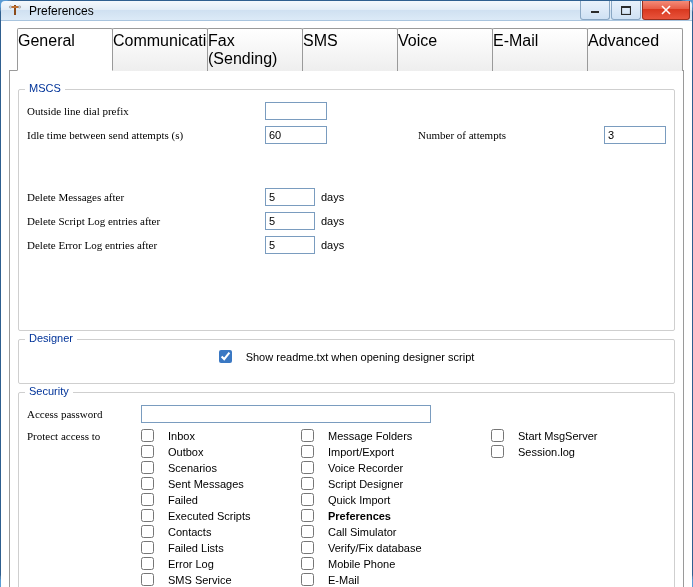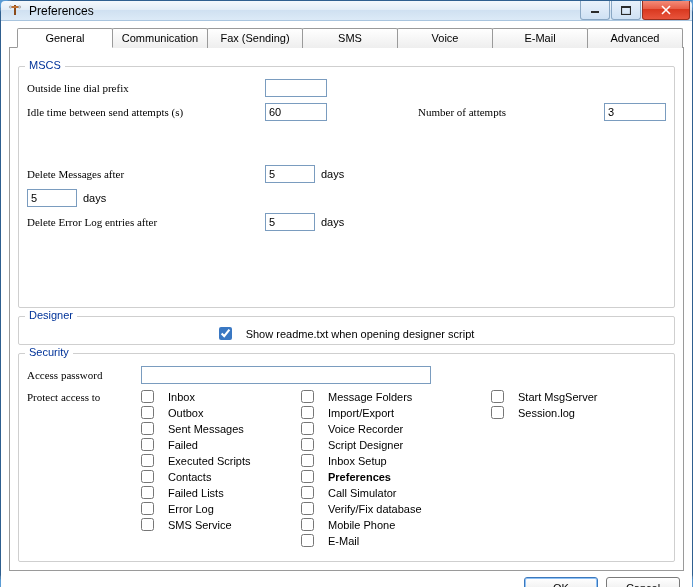--- a/index.html
+++ b/index.html
@@ -86,22 +86,21 @@
     margin-left: 8px;
     position: relative;
     z-index: 2;
   }
   .tab {
     border: 1px solid #9a9a9a;
     border-bottom: none;
     background: linear-gradient(to bottom, #ffffff, #eeeeee);
     padding: 3px 0;
     width: 94px;
-    text-align: center;
-    font-size: 11px;
+    font-size: 16px;
     color: #000;
     margin-right: -1px;
     border-top-left-radius: 2px;
     border-top-right-radius: 2px;
     position: relative;
     top: 1px;
     cursor: default;
   }
   .tab.active {
     background: #ffffff;
@@ -274,31 +273,32 @@
         </div>
 
         <div style="height:38px;"></div>
 
         <div class="row">
           <label class="rt" style="width:232px;">Delete Messages after</label>
           <input class="text" style="width: 50px;" value="5">
           <span class="unit">days</span>
         </div>
         <div class="row">
+          <label class="rt" style="width:232px;">Delete Script Log entries after</label>
           <input class="text" style="width: 50px;" value="5">
           <span class="unit">days</span>
         </div>
         <div class="row">
           <label class="rt" style="width:232px;">Delete Error Log entries after</label>
           <input class="text" style="width: 50px;" value="5">
           <span class="unit">days</span>
         </div>
       </div>
 
-      <div class="group" style="padding-top:10px; padding-bottom:4px;">
+      <div class="group" style="padding-top:10px; padding-bottom:20px;">
         <span class="legend">Designer</span>
         <div style="display:flex; justify-content:center;">
           <label class="cb wide">
             <input type="checkbox" checked="" style="">
             <span>Show readme.txt when opening designer script</span>
           </label>
         </div>
       </div>
 
       <div class="group" style="flex:1;">
@@ -317,20 +317,24 @@
               <label class="cb">
                   <input type="checkbox" style="">
                   <span>Inbox</span>
                 </label>
               <label class="cb">
                   <input type="checkbox" style="">
                   <span>Outbox</span>
                 </label>
               <label class="cb">
                   <input type="checkbox" style="">
+                  <span>Scenarios</span>
+                </label>
+              <label class="cb">
+                  <input type="checkbox" style="">
                   <span>Sent Messages</span>
                 </label>
               <label class="cb">
                   <input type="checkbox" style="">
                   <span>Failed</span>
                 </label>
               <label class="cb">
                   <input type="checkbox" style="">
                   <span>Executed Scripts</span>
                 </label>
@@ -364,21 +368,21 @@
               <label class="cb">
                   <input type="checkbox" style="">
                   <span>Voice Recorder</span>
                 </label>
               <label class="cb">
                   <input type="checkbox" style="">
                   <span>Script Designer</span>
                 </label>
               <label class="cb">
                   <input type="checkbox" style="">
-                  <span>Inbox Setup</span>
+                  <span>Quick Import</span>
                 </label>
               <label class="cb">
                   <input type="checkbox" style="">
                   <span class="strong">Preferences</span>
                 </label>
               <label class="cb">
                   <input type="checkbox" style="">
                   <span>Call Simulator</span>
                 </label>
               <label class="cb">

